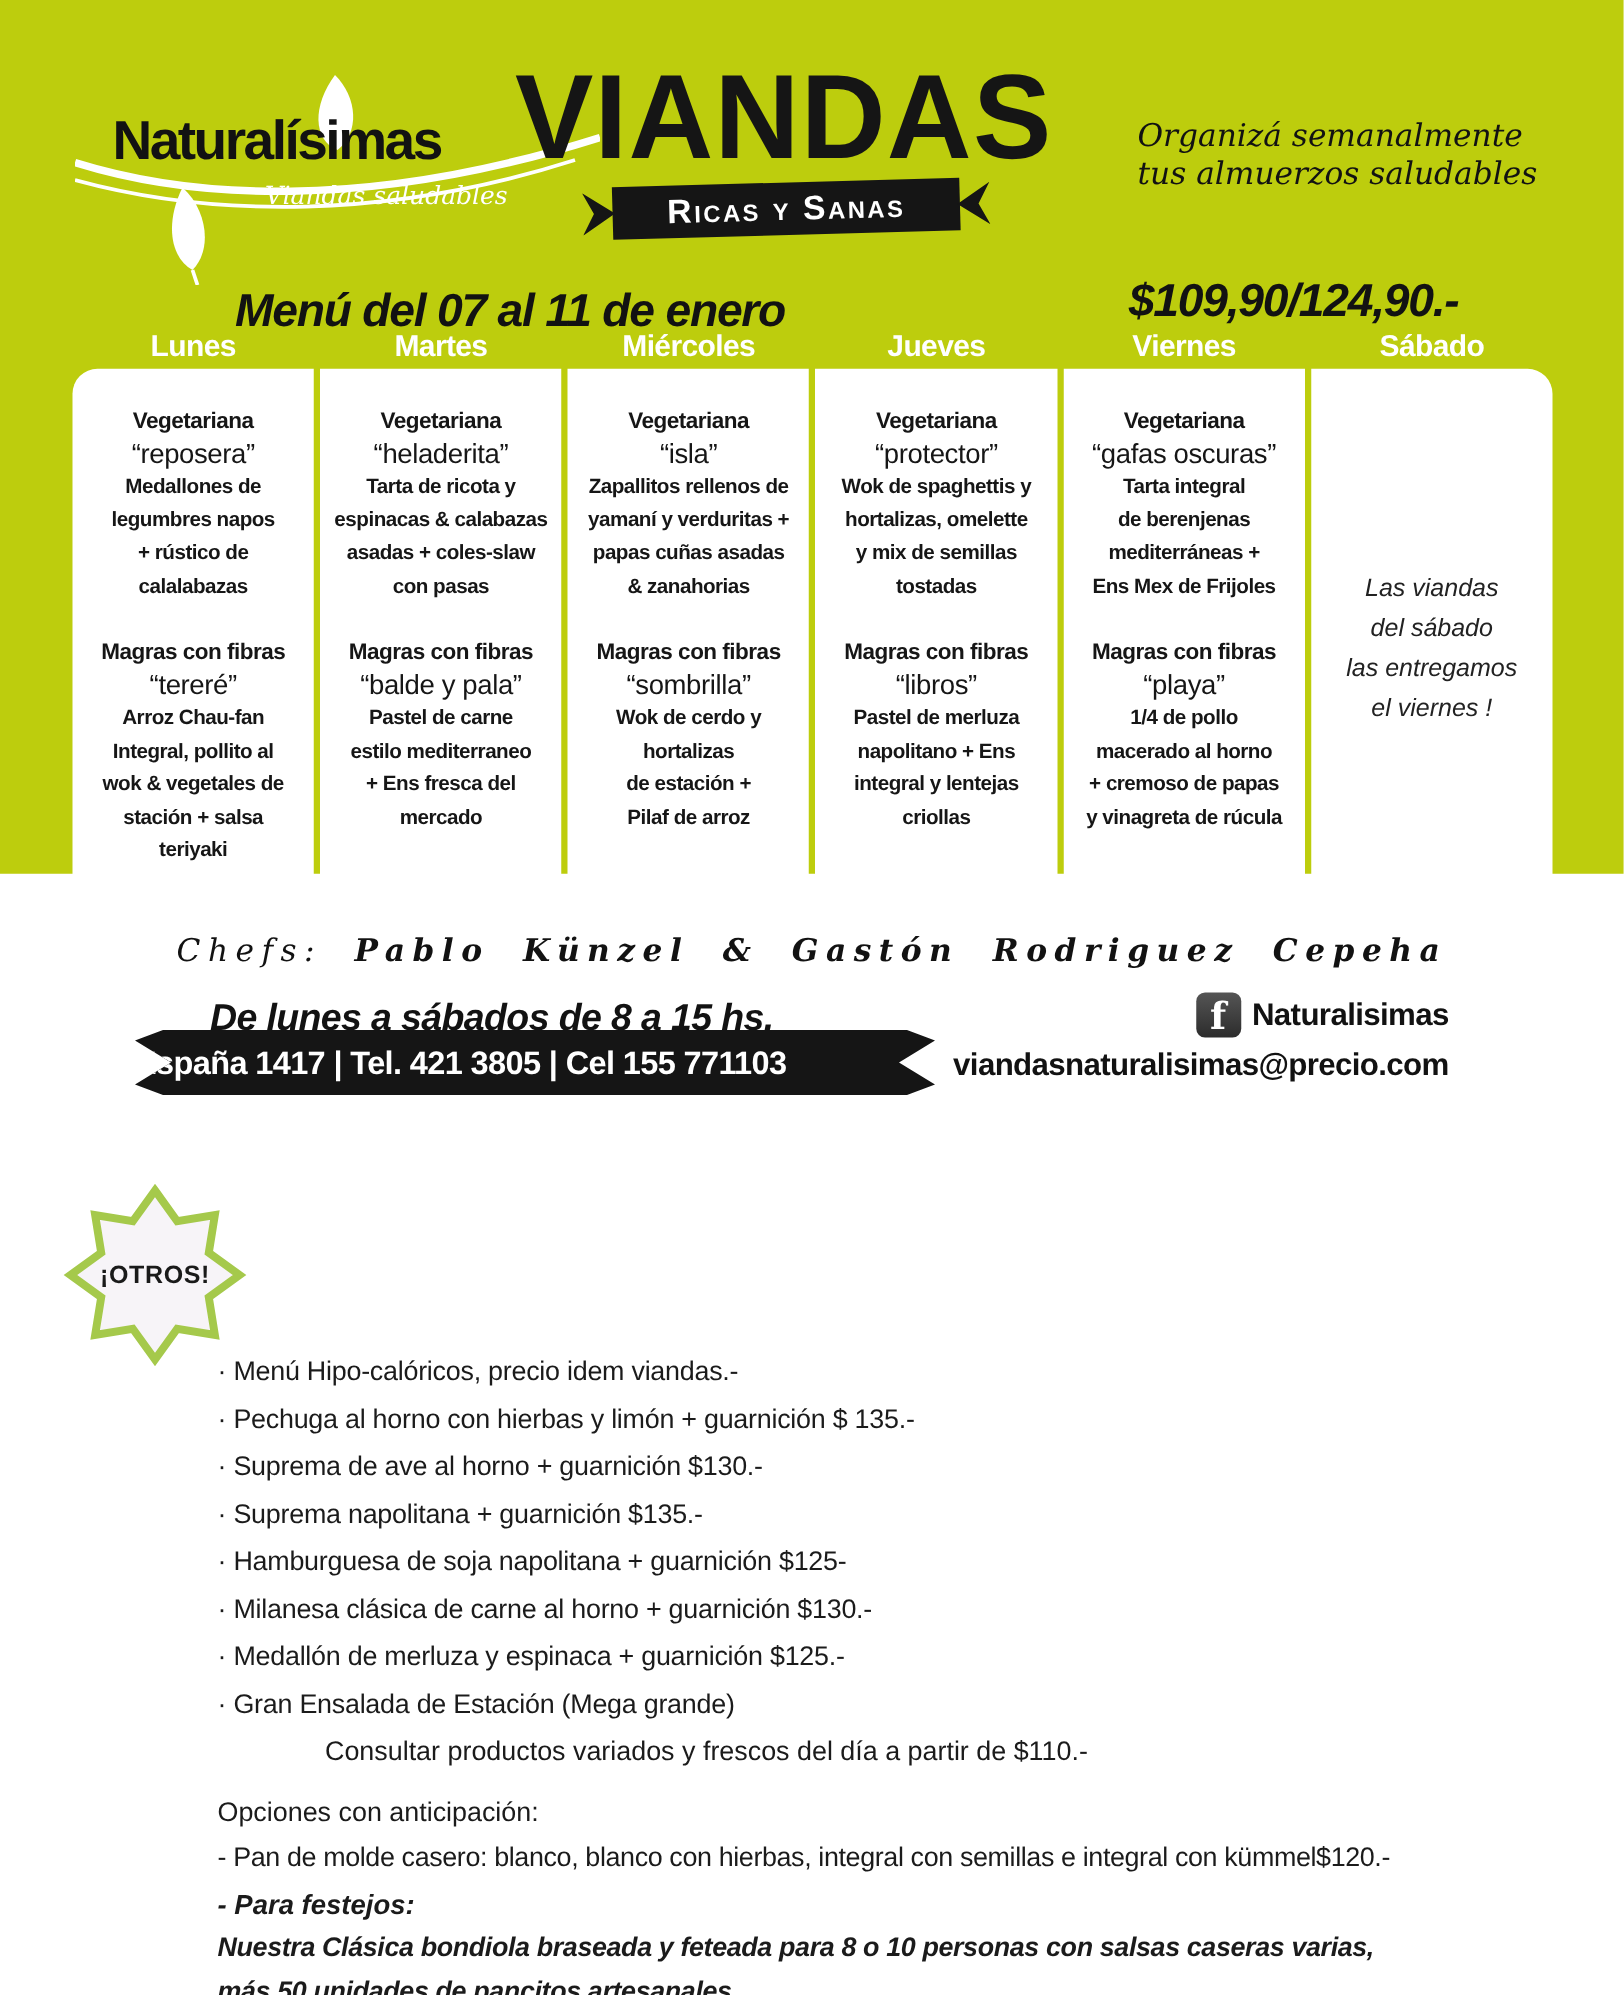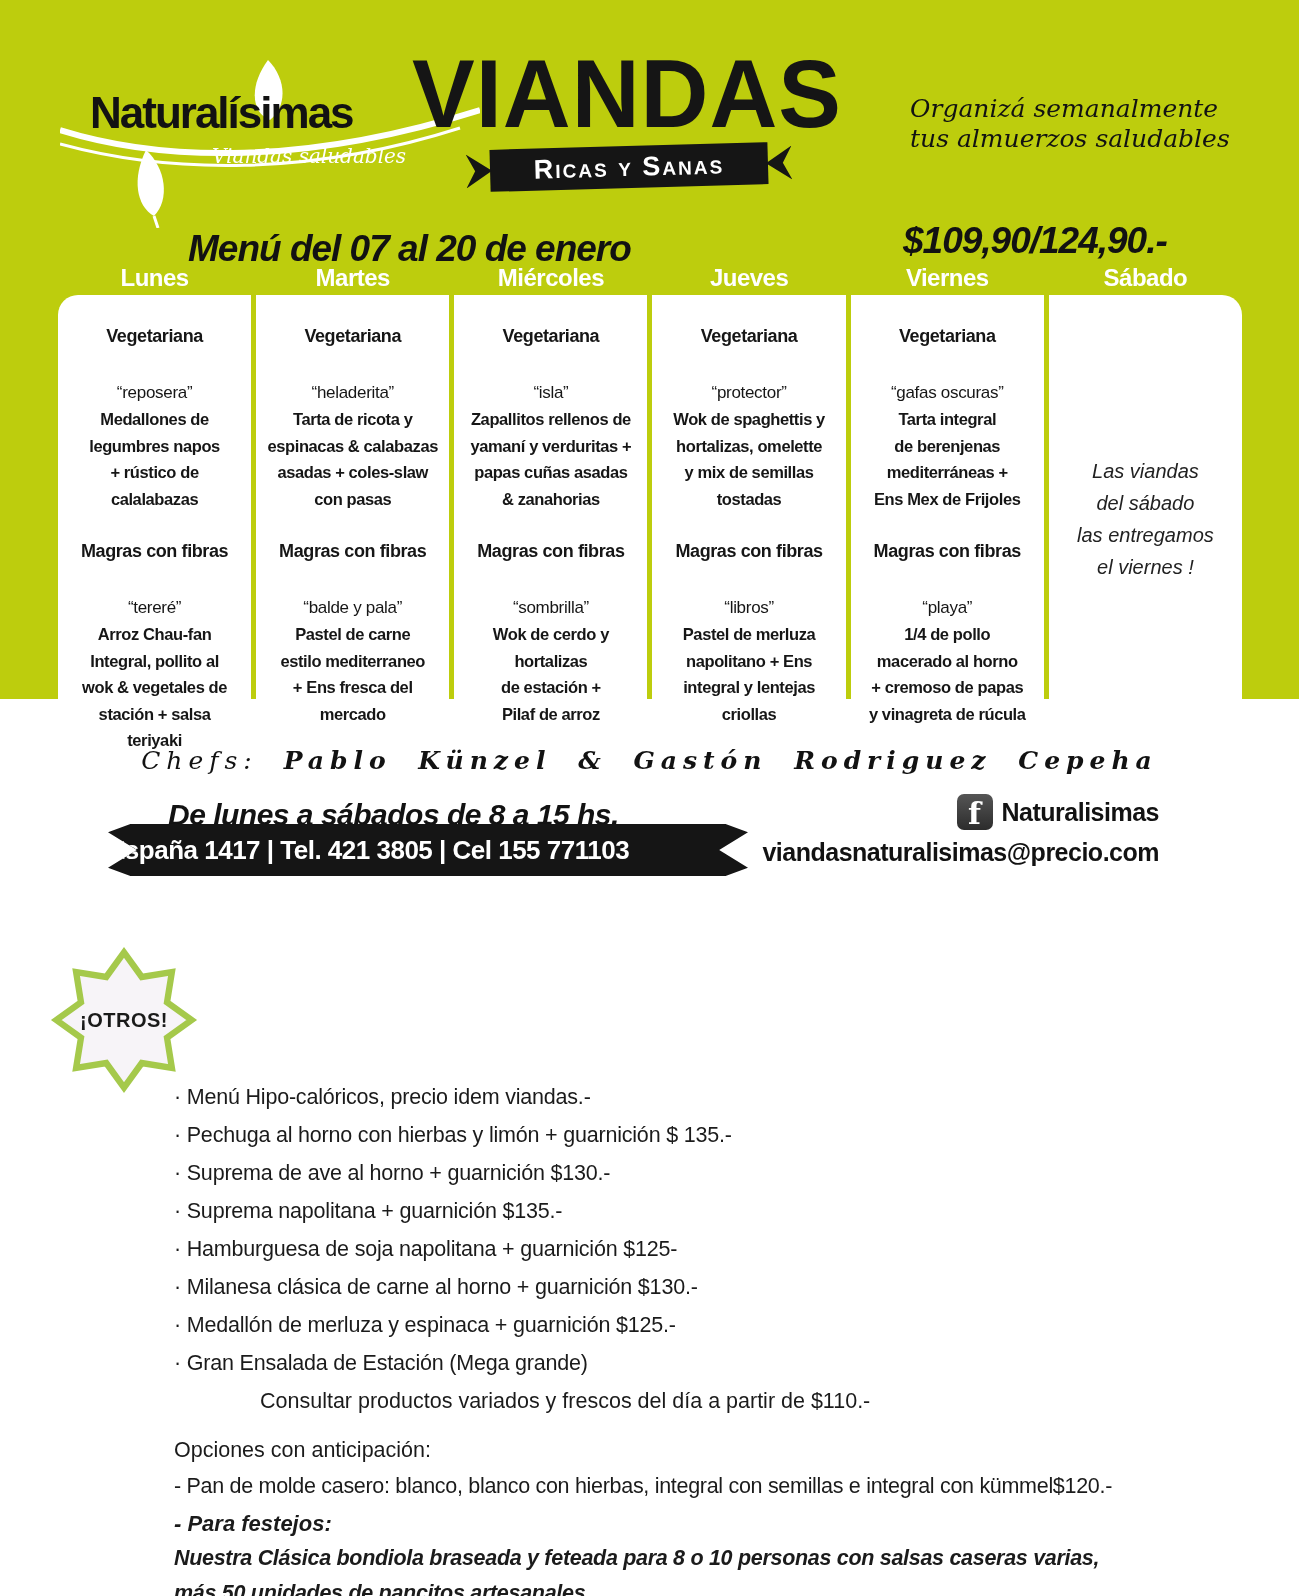--- a/index.html
+++ b/index.html
@@ -43,21 +43,21 @@
   
   #day-labels{position:absolute;left:58px;top:264px;width:1184px;display:flex;gap:5px;}
   .day-label{flex:1;text-align:center;color:#ffffff;font-weight:700;font-size:24px;letter-spacing:-0.5px;}
 
   
   #menu-table{position:absolute;left:58px;top:295px;width:1184px;height:440px;display:flex;gap:5px;justify-content:flex-end;}
   .day-col{flex:1;background:#ffffff;padding:28px 5px 10px 5px;text-align:center;box-sizing:border-box;}
   .day-col.first{border-radius:20px 0 0 20px;}
   .day-col.last{border-radius:0 20px 20px 0;display:flex;align-items:center;justify-content:center;padding-top:17px;}
   .sec-title{font-size:18px;font-weight:700;letter-spacing:-0.4px;line-height:27px;}
-  .sec-nick{font-size:17px;font-weight:400;letter-spacing:-0.3px;line-height:26px;margin-top:30px;}
+  .sec-nick{font-size:22px;font-weight:400;letter-spacing:-0.3px;line-height:26px;}
   .sec-desc{font-size:16.5px;font-weight:700;letter-spacing:-0.4px;line-height:26.5px;white-space:pre-line;}
   .sec2{margin-top:26px;}
   .sat-note{font-style:italic;font-size:20px;line-height:1.6;color:#222;white-space:pre-line;}
 
   
   #chefs{position:absolute;left:0;top:746px;width:1299px;text-align:center;
          font-family:"DejaVu Serif",serif;font-style:italic;font-size:25px;color:#121212;
          letter-spacing:6px;word-spacing:12px;white-space:nowrap;}
   #chefs .chefs-names{font-weight:700;}
   #hours{position:absolute;left:168px;top:798px;font-size:30px;font-weight:700;font-style:italic;
@@ -111,21 +111,21 @@
     <div id="viandas-title">VIANDAS</div>
     <div id="ricas-ribbon">
       <span class="rib-end left"></span>
       <span class="ribbon-text">Ricas y Sanas</span>
       <span class="rib-end right"></span>
     </div>
 
     <div id="organiza">Organizá semanalmente
 tus almuerzos saludables</div>
 
-    <div id="menu-title">Menú del 07 al 20 de enero</div>
+    <div id="menu-title">Menú del 07 al 11 de enero</div>
     <div id="price">$109,90/124,90.-</div>
 
     <div id="day-labels">
       <div class="day-label">Lunes</div>
       <div class="day-label">Martes</div>
       <div class="day-label">Miércoles</div>
       <div class="day-label">Jueves</div>
       <div class="day-label">Viernes</div>
       <div class="day-label">Sábado</div>
     </div>

